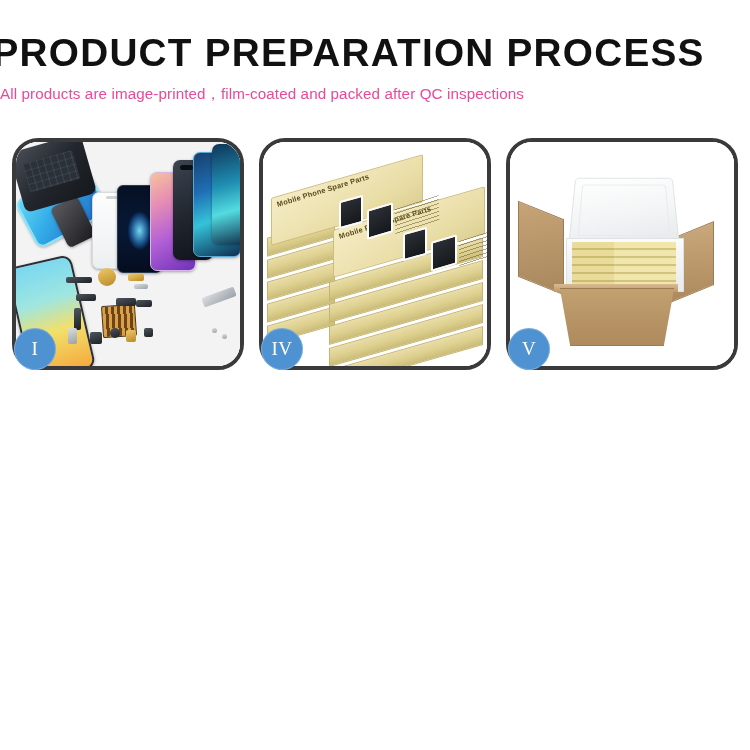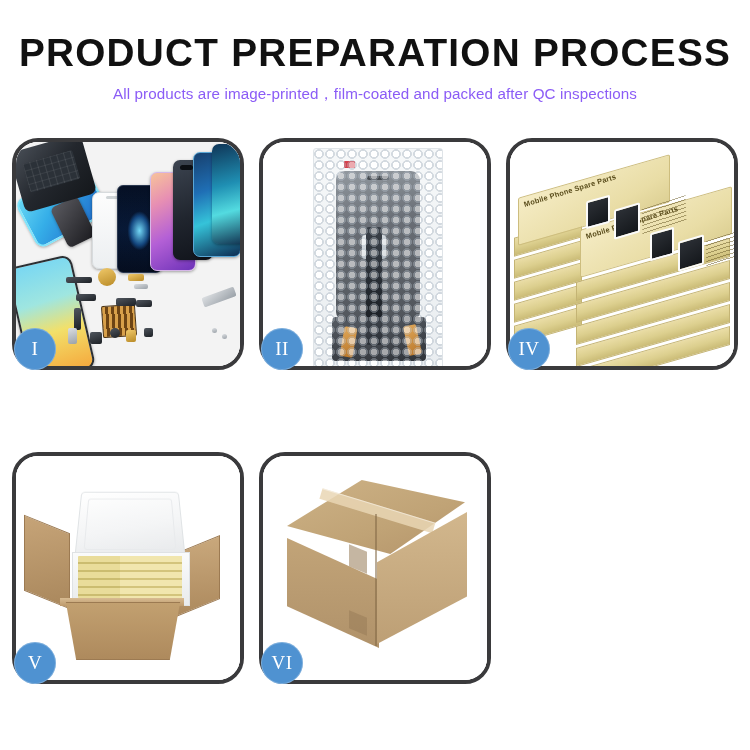--- a/index.html
+++ b/index.html
@@ -10,38 +10,37 @@
   body {
     width: 750px;
     height: 750px;
     font-family: "Liberation Sans", sans-serif;
     overflow: hidden;
     position: relative;
   }
 
   
   .header {
-    text-align: center;
     padding-top: 34px;
   }
   .page-title {
     font-family: "Liberation Sans", sans-serif;
     font-size: 38px;
     font-weight: 700;
     letter-spacing: 1.2px;
     color: #111111;
     margin: 0;
     line-height: 1.05;
     transform: scaleX(1.02);
   }
   .page-subtitle {
     font-family: "Liberation Sans", sans-serif;
     font-size: 15.2px;
     font-weight: 400;
-    color: #8b5cf6;
+    color: #ec4899;
     margin: 10px 0 0 0;
     letter-spacing: 0.1px;
   }
 
   
   .grid {
     position: absolute;
     top: 138px;
     left: 12px;
     width: 726px;
@@ -482,37 +481,20 @@
         <div class="part gold" style="left:110px;top:188px;width:10px;height:12px;"></div>
         <div class="part dark" style="left:128px;top:186px;width:9px;height:9px;"></div>
         <div class="part silver round" style="left:196px;top:186px;width:5px;height:5px;"></div>
         <div class="part silver round" style="left:206px;top:192px;width:5px;height:5px;"></div>
         <div class="part silver" style="left:186px;top:150px;width:34px;height:10px;transform:rotate(-20deg);"></div>
       </div>
     </div>
     <div class="badge">I</div>
   </div>
 
-  <div class="panel">
-    <div class="panel-inner">
-      <div class="scene-bubble">
-        <div class="bw-bag">
-          <div class="bw-screen"></div>
-          <div class="bw-redlabel"></div>
-          <div class="bw-connector"></div>
-          <div class="bw-flex"></div>
-          <div class="bw-bottom"></div>
-          <div class="bw-tape l"></div>
-          <div class="bw-tape r"></div>
-          <div class="bw-overlay"></div>
-        </div>
-      </div>
-    </div>
-    <div class="badge">II</div>
-  </div>
 
 
   <div class="panel">
     <div class="panel-inner">
       <div class="scene-stack">
 
         <div class="sb-layer" style="left:4px;top:86px;width:66px;"></div>
         <div class="sb-layer" style="left:4px;top:108px;width:66px;"></div>
         <div class="sb-layer" style="left:4px;top:130px;width:66px;"></div>
         <div class="sb-layer" style="left:4px;top:152px;width:66px;"></div>
@@ -549,28 +531,14 @@
         <div class="ct-foamtray"></div>
         <div class="ct-yellowrows"></div>
         <div class="ct-yellowrows2"></div>
         <div class="ct-rim"></div>
         <div class="ct-front"></div>
       </div>
     </div>
     <div class="badge">V</div>
   </div>
 
-  <div class="panel">
-    <div class="panel-inner">
-      <div class="scene-shipbox">
-        <div class="sx-top"></div>
-        <div class="sx-tape"></div>
-        <div class="sx-left"></div>
-        <div class="sx-right"></div>
-        <div class="sx-edge"></div>
-        <div class="sx-nick1"></div>
-        <div class="sx-nick2"></div>
-      </div>
-    </div>
-    <div class="badge">VI</div>
-  </div>
 
 </div>
 
 </body></html>

